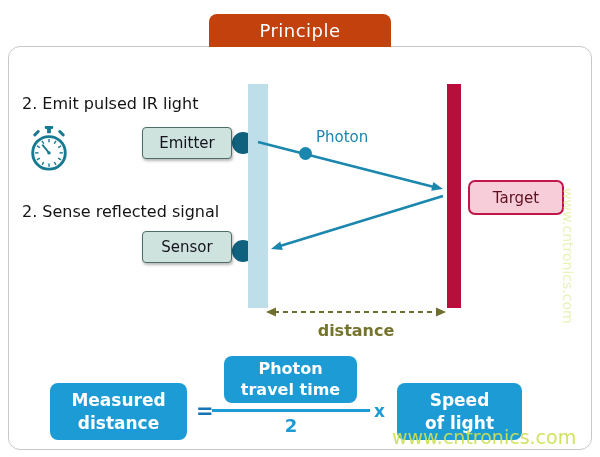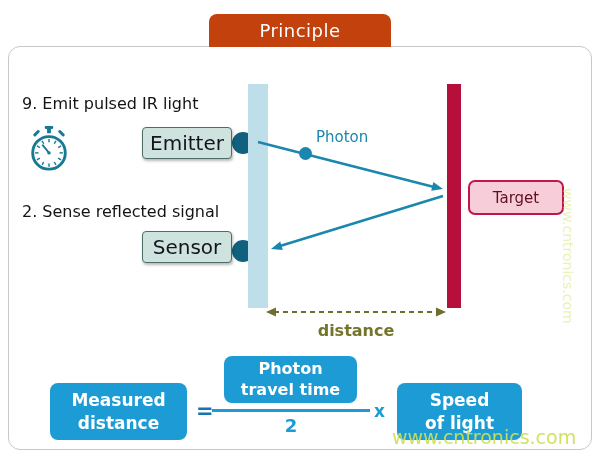--- a/index.html
+++ b/index.html
@@ -14,21 +14,21 @@
     color:#ffffff;font-size:18px;display:flex;align-items:center;justify-content:center;
     letter-spacing:.5px;z-index:3;
   }
   .panel{
     left:8px;top:46px;width:582px;height:402px;
     background:#ffffff;border:1px solid #c8c8c8;border-radius:12px;z-index:1;
   }
   .step-text{font-size:16px;color:#141414;z-index:4;}
   .pill{
     width:88px;height:30px;background:#cfe3de;border:1px solid #4f6d68;border-radius:4px;
-    display:flex;align-items:center;justify-content:center;font-size:20px;color:#14141e;
+    display:flex;align-items:center;justify-content:center;font-size:15px;color:#14141e;
     box-shadow:1px 2px 3px rgba(0,0,0,.28);z-index:4;
   }
   .node{
     width:22px;height:22px;border-radius:50%;background:#10617d;z-index:2;
   }
   .device-bar{left:248px;top:84px;width:20px;height:224px;background:#bedeea;z-index:3;}
   .target-bar{left:447px;top:84px;width:14px;height:224px;background:#b60f3c;z-index:3;}
   .photon-label{left:316px;top:128px;font-size:15px;color:#1b87ae;z-index:5;}
   .photon-dot{left:299px;top:147px;width:13px;height:13px;border-radius:50%;background:#1b87ae;z-index:5;}
   .target-box{
@@ -61,21 +61,21 @@
 </style>
 </head>
 <body>
 
 <div class="stage">
 
   <div class="abs title-tab">Principle</div>
 
   <div class="abs panel"></div>
 
-  <div class="abs step-text" style="left:22px;top:94px;">9. Emit pulsed IR light</div>
+  <div class="abs step-text" style="left:22px;top:94px;">2. Emit pulsed IR light</div>
   <div class="abs step-text" style="left:22px;top:202px;">2. Sense reflected signal</div>
 
   <svg class="abs" style="left:26px;top:124px;z-index:4;" width="46" height="52" viewBox="0 0 48 54">
     <rect x="19.5" y="2" width="9" height="3" rx="1.2" fill="#177a93"></rect>
     <rect x="22" y="4.5" width="4" height="5" fill="#177a93"></rect>
     <rect x="33" y="8" width="8" height="3" rx="1.2" fill="#177a93" transform="rotate(45 37 9.5)"></rect>
     <rect x="7" y="8" width="8" height="3" rx="1.2" fill="#177a93" transform="rotate(-45 11 9.5)"></rect>
     <circle cx="24" cy="30" r="17" fill="#ffffff" stroke="#177a93" stroke-width="3"></circle>
     <g stroke="#177a93" stroke-width="1.5">
       <line x1="24" y1="15.5" x2="24" y2="19" transform="rotate(0 24 30)"></line>

